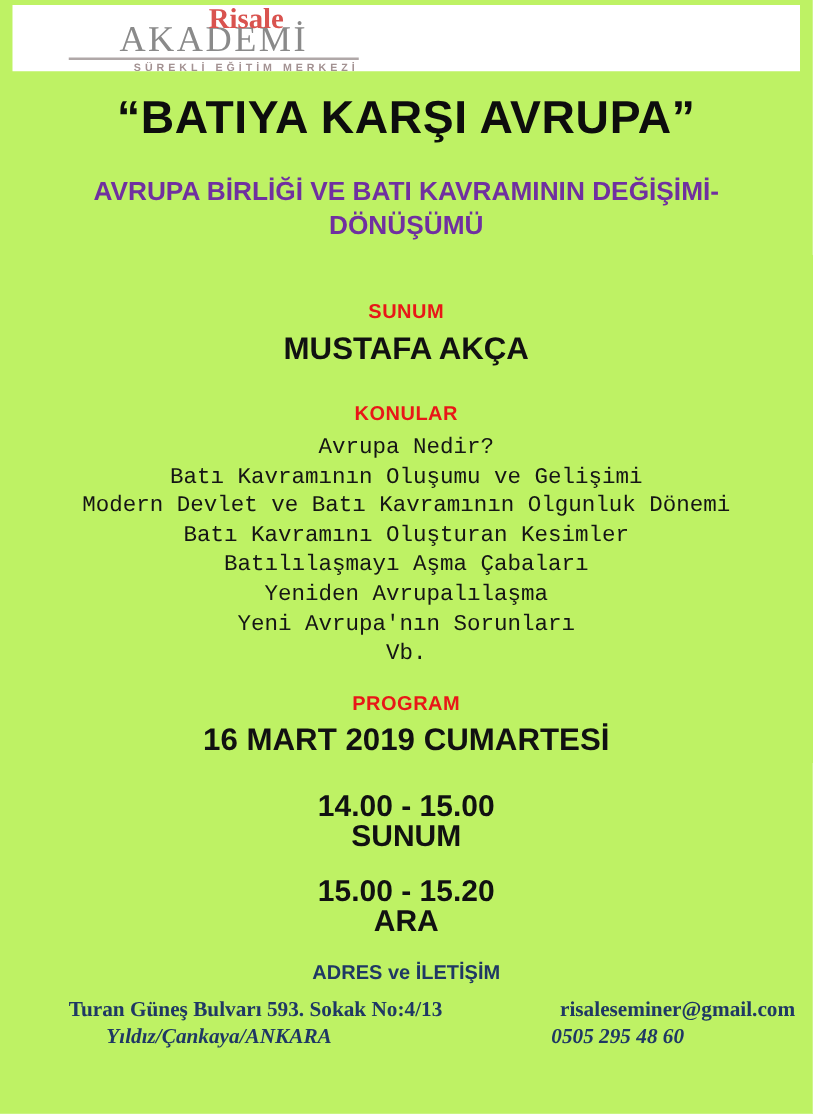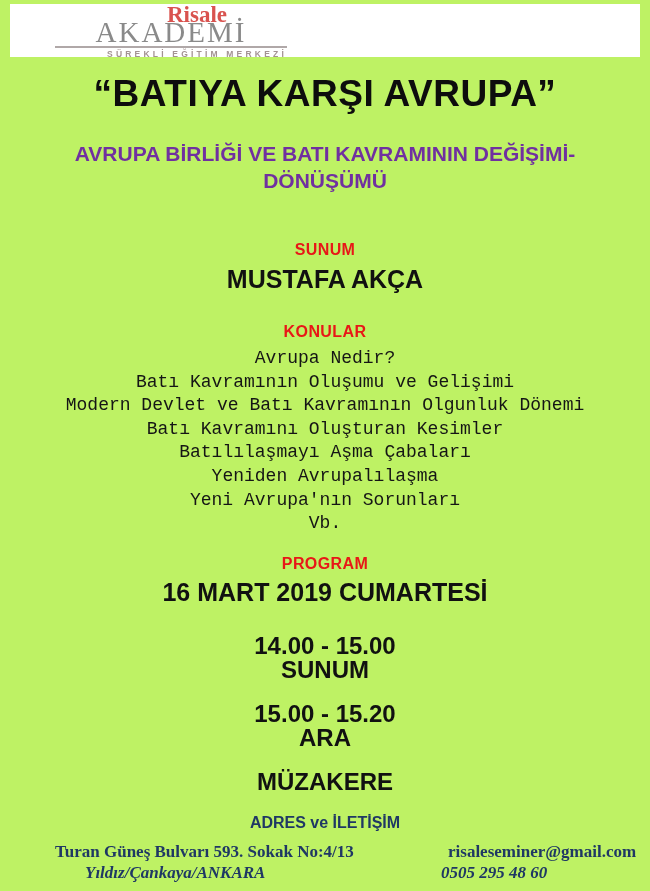--- a/index.html
+++ b/index.html
@@ -171,21 +171,20 @@
   <div class="sessions">
     <div class="session">
       <div>14.00 - 15.00</div>
       <div>SUNUM</div>
     </div>
     <div class="session">
       <div>15.00 - 15.20</div>
       <div>ARA</div>
     </div>
     <div class="session">
-      <div>MÜZAKERE</div>
     </div>
   </div>
 
   <div class="contact-label">ADRES ve İLETİŞİM</div>
 
   <div class="contact-row">
     <div class="contact-left">
       <div>Turan Güneş Bulvarı 593. Sokak No:4/13</div>
       <div class="addr2">Yıldız/Çankaya/ANKARA</div>
     </div>

